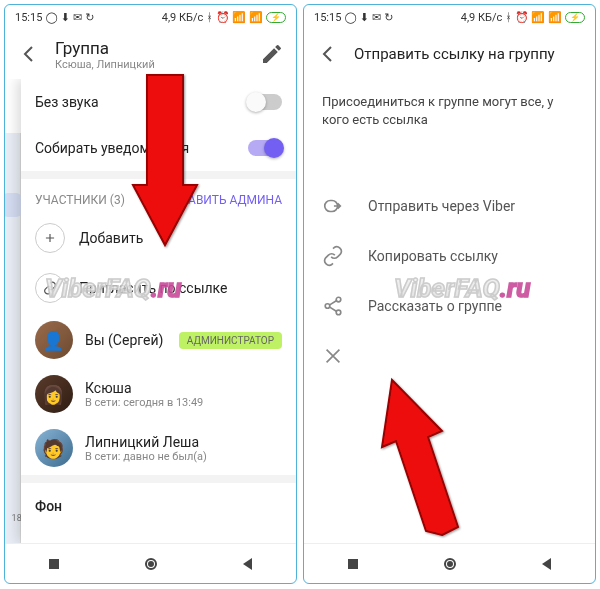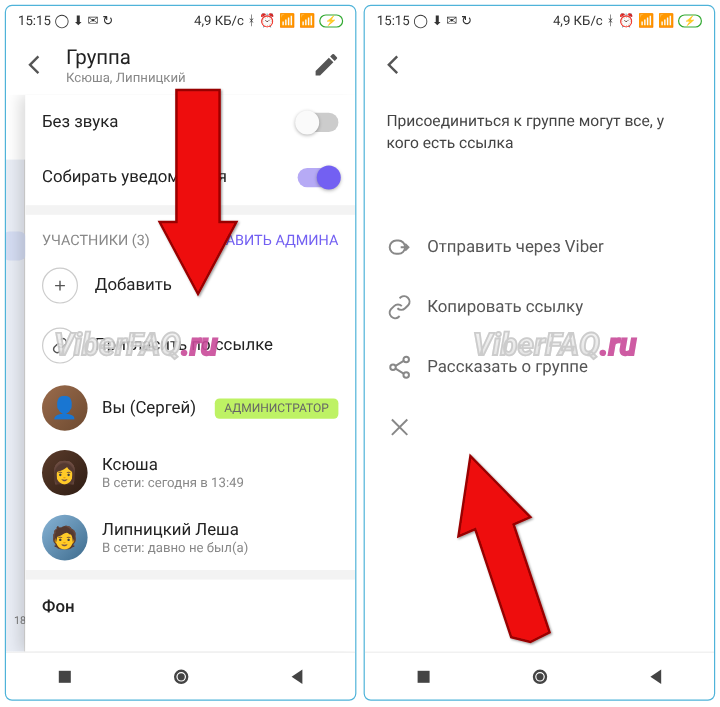--- a/index.html
+++ b/index.html
@@ -100,21 +100,21 @@
   .peek .bubble1 { position:absolute; top:60px; right:-2px; width:20px; height:24px; background:#d4dcf2; border-radius:6px; }
   .peek .time1 { position:absolute; top:380px; right:-14px; font-size:9px; color:#777; }
   .content-left { position:relative; z-index:1; margin-left:16px; background:#fff; box-shadow:-4px 0 12px rgba(0,0,0,.15); height:100%; overflow:hidden;}
 
   .arrow {
     position:absolute; pointer-events:none; z-index:50;
   }
   .linkbox { padding: 14px 18px; font-size:13px; color:#444; line-height:1.4; }
   .linkbox a { color:#5b6fd8; text-decoration:underline; font-size:12.5px; }
   .row2 {
-    display:flex; align-items:center; gap:12px; padding:14px 18px; font-size:14px; color:#555;
+    display:flex; align-items:center; gap:24px; padding:14px 18px; font-size:14px; color:#555;
   }
   .row2 .icon-slot { width:22px; height:22px; display:flex; align-items:center; justify-content:center; color:#888;}
   .watermark {
     position:absolute; font-weight:700; font-style:italic;
     font-size:26px;
     background: linear-gradient(#f5f5f5, #ddd);
     -webkit-background-clip:text; color:transparent;
     -webkit-text-stroke: 1.5px #c7c7c7;
     opacity:.9; pointer-events:none; z-index:40;text-align:right;
   }
@@ -281,20 +281,21 @@
       <span style="border:1px solid #3a3;border-radius:6px;padding:0 4px;font-size:8px;color:#3a3;">⚡</span>
     </div>
   </div>
 
   <div class="header">
     <div class="icon-btn">
       <svg viewBox="0 0 24 24" fill="none" stroke="#555" stroke-width="2">
           <path d="M15 5l-7 7 7 7"></path>
         </svg>
     </div>
+    <div class="single-title">Отправить ссылку на группу</div>
   </div>
 
   <div class="content">
     <div class="linkbox">
       <div>Присоединиться к группе могут все, у кого есть ссылка</div>
       <div style="height:10px"></div>
     </div>
     <div style="height:28px"></div>
 
     <div class="row2">

